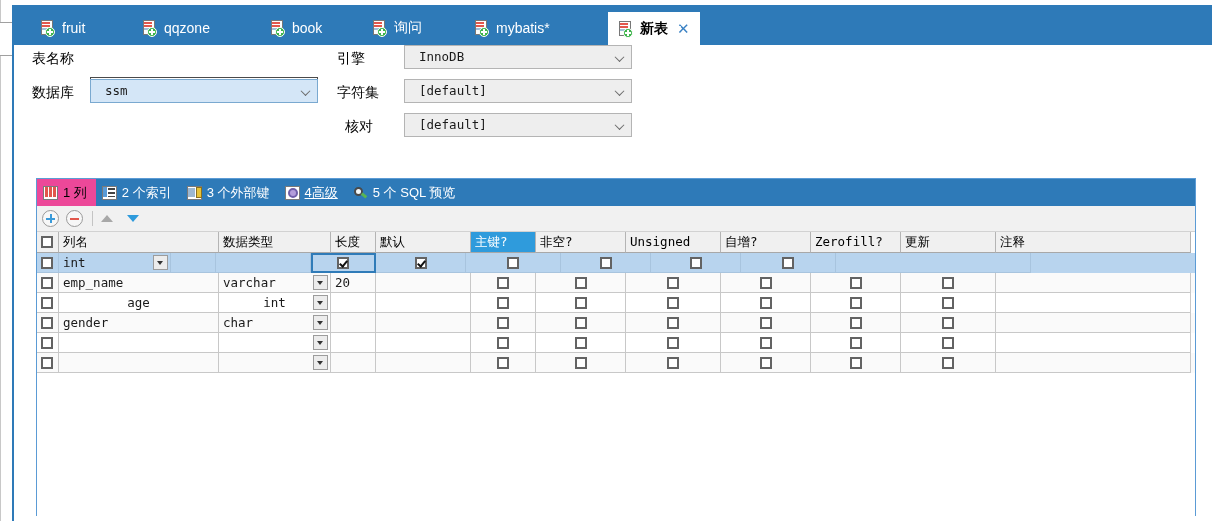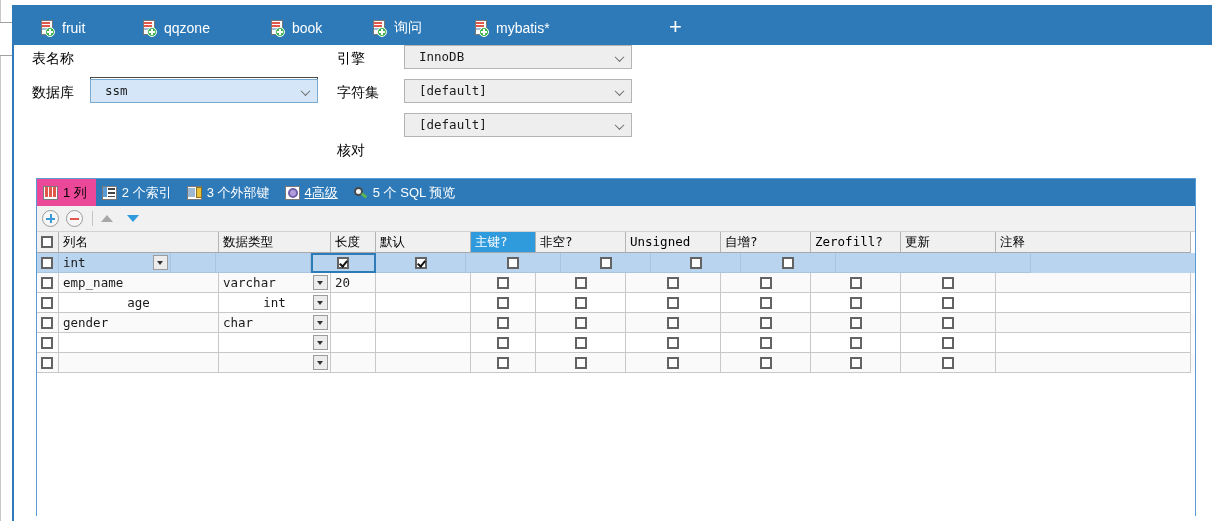--- a/index.html
+++ b/index.html
@@ -447,20 +447,31 @@
       <div class="tab" style="left: 452px;">
         <span class="ico-table">
           <span class="sheet"></span>
           <span class="ln l1"></span>
           <span class="ln l2"></span>
           <span class="ln l3"></span>
           <span class="badge"></span>
         </span>
         <span class="tab-label">mybatis*</span>
       </div>
+      <div class="tab active" style="left: 596px;">
+        <span class="ico-table">
+          <span class="sheet"></span>
+          <span class="ln l1"></span>
+          <span class="ln l2"></span>
+          <span class="ln l3"></span>
+          <span class="badge"></span>
+        </span>
+        <span class="tab-label">新表</span>
+        <span class="tab-close">✕</span>
+      </div>
       <span class="tab-plus" style="left: 657px;">+</span>
     </div>
 
   <div class="form">
 
     <div class="field-label" style="left:18px; top:5px;">表名称</div>
     <div class="text-input" style="left:76px; top:0px; width:228px;">t_emp</div>
 
     <div class="field-label" style="left:18px; top:39px;">数据库</div>
     <div class="combo blue" style="left:76px; top:34px; width:228px;">
@@ -473,21 +484,21 @@
       <span>InnoDB</span>
       <span class="caret"></span>
     </div>
 
     <div class="field-label" style="left:323px; top:39px;">字符集</div>
     <div class="combo" style="left:390px; top:34px; width:228px;">
       <span>[default]</span>
       <span class="caret"></span>
     </div>
 
-    <div class="field-label" style="left:323px; top:73px;margin-top:24px;">核对</div>
+    <div class="field-label" style="left:331px; top:73px;">核对</div>
     <div class="combo" style="left:390px; top:68px; width:228px;">
       <span>[default]</span>
       <span class="caret"></span>
     </div>
   </div>
 
   <div class="panel">
 
     <div class="subtabs" id="subtabs">
         <div class="subtab active">

